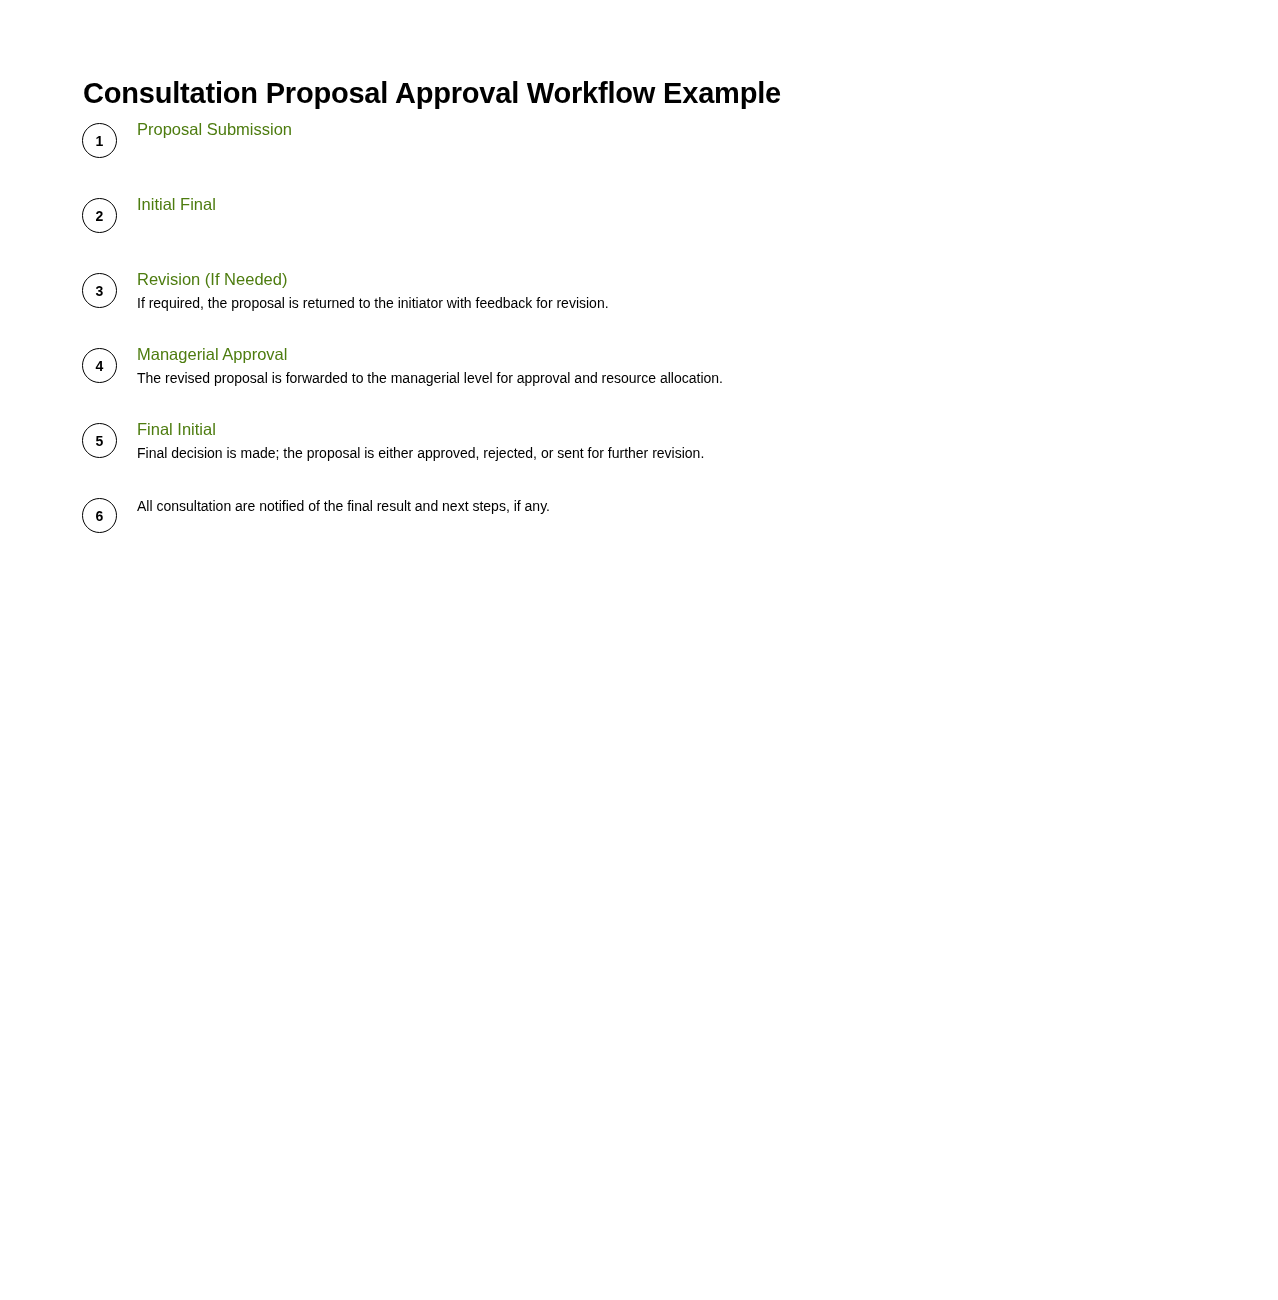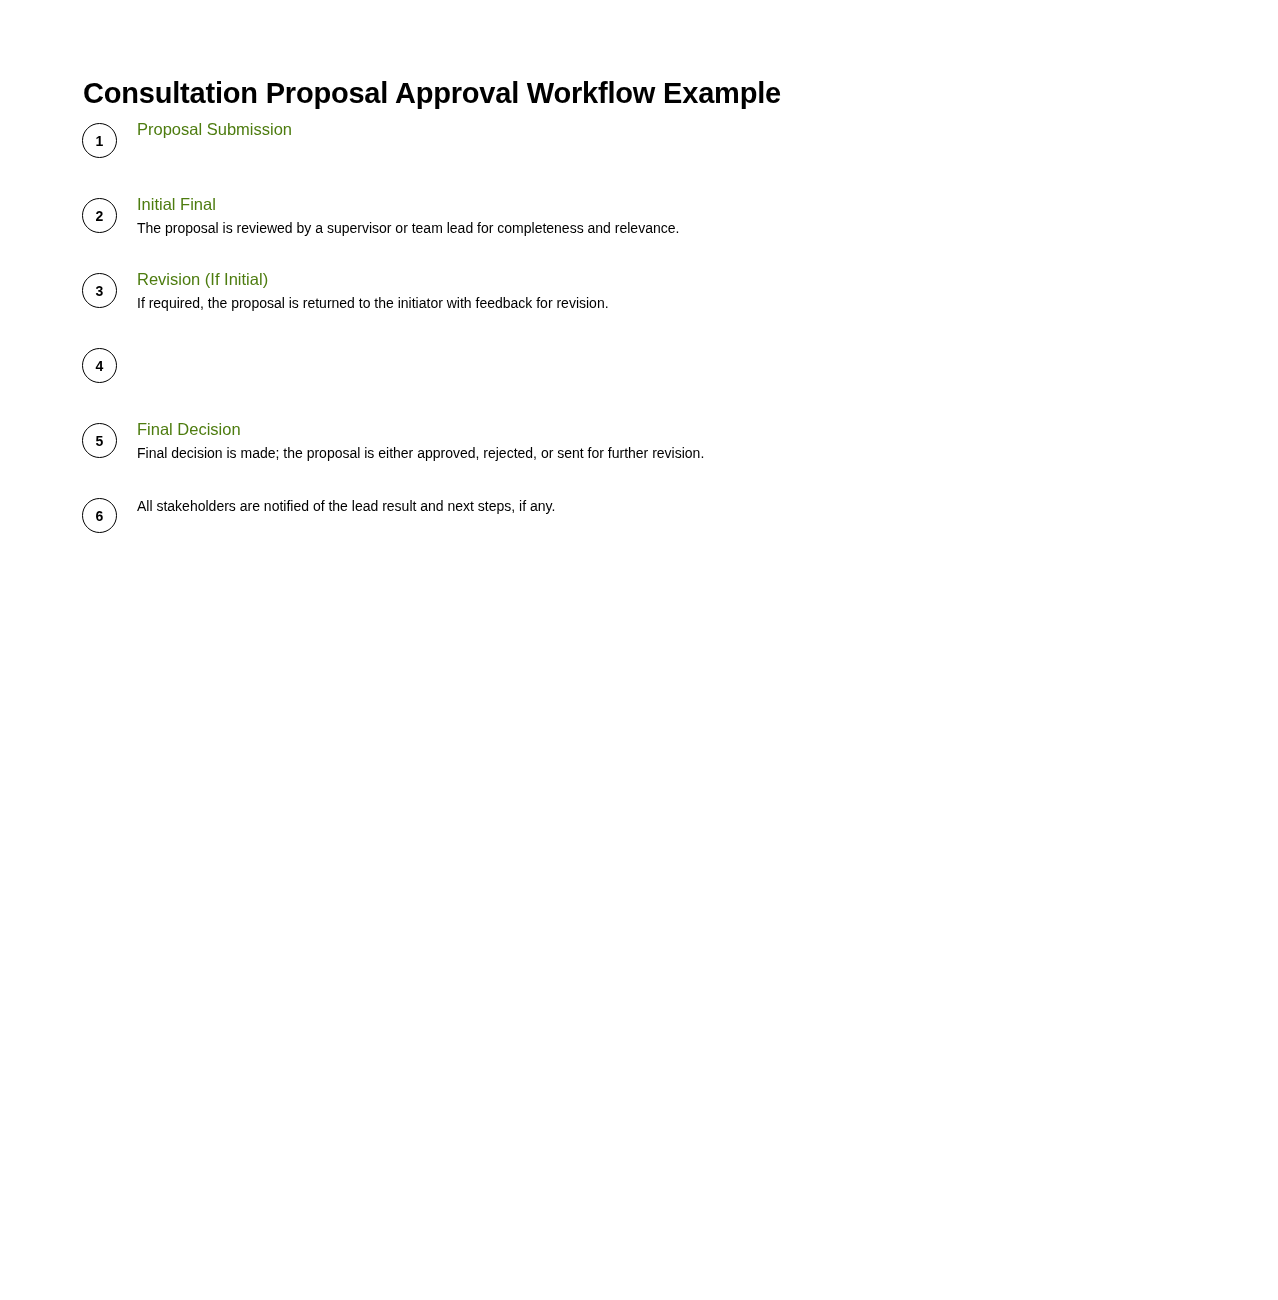--- a/index.html
+++ b/index.html
@@ -109,53 +109,56 @@
         <div class="step-title">Proposal Submission</div>
       </div>
     </div>
 
     <div class="step">
       <div class="step-marker">
         <span class="step-number">2</span>
       </div>
       <div class="step-body">
         <div class="step-title">Initial Final</div>
-        <div class="step-desc">The proposal is reviewed by a supervisor or team lead for completeness and relevance.</div>
       </div>
     </div>
 
     <div class="step">
       <div class="step-marker">
         <span class="step-number">3</span>
       </div>
       <div class="step-body">
-        <div class="step-title">Revision (If Initial)</div>
+        <div class="step-title">Revision (If Needed)</div>
         <div class="step-desc">If required, the proposal is returned to the initiator with feedback for revision.</div>
       </div>
     </div>
 
     <div class="step">
       <div class="step-marker">
         <span class="step-number">4</span>
       </div>
+      <div class="step-body">
+        <div class="step-title">Managerial Approval</div>
+        <div class="step-desc">The revised proposal is forwarded to the managerial level for approval and resource allocation.</div>
+      </div>
     </div>
 
     <div class="step">
       <div class="step-marker">
         <span class="step-number">5</span>
       </div>
       <div class="step-body">
-        <div class="step-title">Final Decision</div>
+        <div class="step-title">Final Initial</div>
         <div class="step-desc">Final decision is made; the proposal is either approved, rejected, or sent for further revision.</div>
       </div>
     </div>
 
     <div class="step">
       <div class="step-marker">
         <span class="step-number">6</span>
       </div>
       <div class="step-body">
-        <div class="step-desc">All stakeholders are notified of the lead result and next steps, if any.</div>
+        <div class="step-desc">All consultation are notified of the final result and next steps, if any.</div>
       </div>
     </div>
 
   </div>
 </div>
 
 </body></html>

